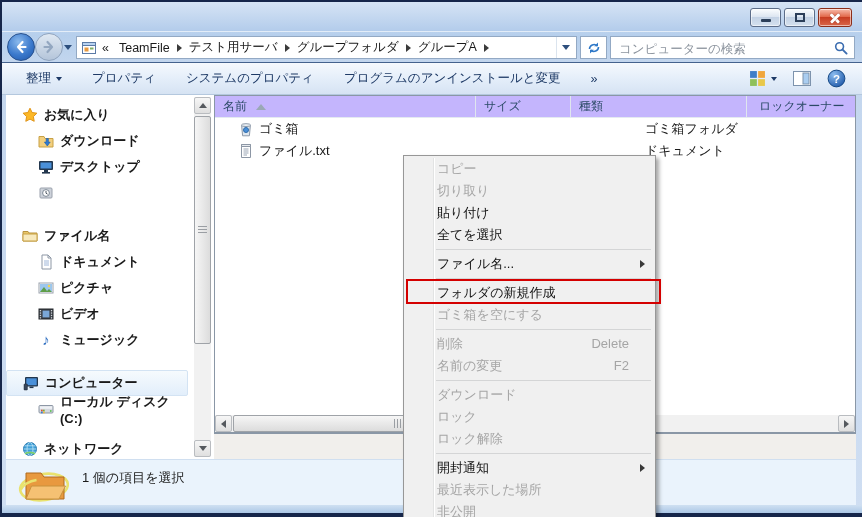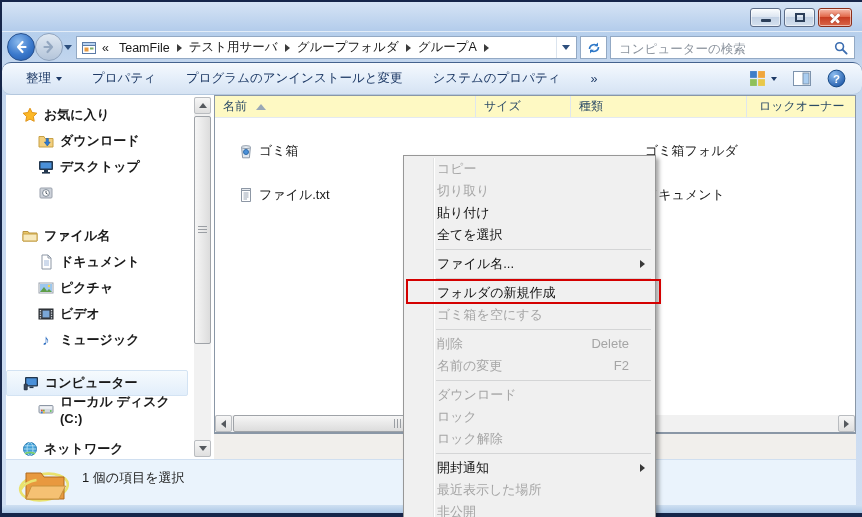--- a/index.html
+++ b/index.html
@@ -44,21 +44,21 @@
   .crumb-ddzone { width:18px; align-self:stretch; border-left:1px solid #dbe4ee; display:flex; align-items:center; justify-content:center; }
   .refresh-btn { left:580px; top:36px; width:27px; height:23px; background:#fff; border:1px solid #93a9c4; display:flex; align-items:center; justify-content:center; }
   .search-box { left:610px; top:36px; width:245px; height:23px; background:#fff; border:1px solid #93a9c4; }
   .search-box input { width:100%; height:100%; border:none; outline:none; padding:2px 26px 0 8px; font:12.5px "Liberation Sans","DejaVu Sans",sans-serif; color:#a21caf; background:transparent; }
   .search-box input::placeholder { color:#8c949e; opacity:1; }
   .search-box svg { position:absolute; right:5px; top:3px; }
 
   
   .toolbar { left:2px; top:62px; right:0; height:33px;
     border-top:1px solid #44628e; border-bottom:1px solid #b4c8de;
-    background:linear-gradient(#f5f9fe,#e3edf9 55%,#d6e3f3); display:flex; align-items:center; padding-left:24px;border-radius:9px; }
+    background:linear-gradient(#f5f9fe,#e3edf9 55%,#d6e3f3); display:flex; align-items:center; padding-left:24px; }
   .tool-item { color:#1e3a66; font-size:12.5px; margin-right:30px; white-space:nowrap; display:flex; align-items:center; gap:5px; cursor:default; }
   .caret-down { width:0; height:0; border-left:3.5px solid transparent; border-right:3.5px solid transparent; border-top:4px solid #1e3a66; }
   .tool-right { position:absolute; right:16px; top:0; height:100%; display:flex; align-items:center; gap:16px; }
 
   
   .sidebar { left:6px; top:95px; width:208px; height:364px; background:#fff; overflow:hidden; }
   .side-scroll { position:absolute; top:2px; right:3px; width:17px; bottom:2px; background:#f1f1f1; }
   .sb-btn { position:absolute; left:0; width:17px; height:17px; background:linear-gradient(#f6f6f6,#dfdfdf); border:1px solid #b9bcc0; border-radius:2px; display:flex; align-items:center; justify-content:center; }
   .sb-up { top:0; } .sb-down { bottom:0; }
   .tri-up { width:0; height:0; border-left:4px solid transparent; border-right:4px solid transparent; border-bottom:5px solid #55595e; }
@@ -69,27 +69,27 @@
   .side-list { padding-top:7px; }
   .side-row { height:26px; display:flex; align-items:center; gap:6px; padding-left:16px; font-size:13px; cursor:default; width:182px;font-weight:bold; }
   .side-row.child { padding-left:32px; }
   .side-row.selected { background:linear-gradient(#f6fafd,#e2eefb); border:1px solid #d3e3f3; border-radius:2px; }
   .side-gap { height:17px; } .side-gap2 { height:14px; }
   .ic16 { width:16px; height:16px; flex:0 0 16px; display:inline-flex; }
   .music-glyph { color:#2f6fc1; font-size:15px; line-height:16px; width:16px; text-align:center; }
 
   
   .filepane { left:214px; top:95px; right:6px; height:338px; background:#fff; border:1px solid #8a97a6; }
-  .fl-header { display:grid; grid-template-columns:261px 95px 176px 1fr; height:22px; border-bottom:1px solid #e4eaf1; background:#fef9c3; }
+  .fl-header { display:grid; grid-template-columns:261px 95px 176px 1fr; height:22px; border-bottom:1px solid #e4eaf1; background:#c4b5fd; }
   .fl-header .hcell { border-right:1px solid #dfe6ee; display:flex; align-items:center; font-size:12px; color:#2b4a66; padding:0 8px; }
   .fl-header .hcell.c-name { padding-left:8px; }
   .fl-header .hcell.c-size { justify-content:flex-start; padding-right:14px; }
   .fl-header .hcell.c-lock { border-right:none; padding-left:12px; }
   .sort-asc { width:0; height:0; border-left:5px solid transparent; border-right:5px solid transparent; border-bottom:6px solid #9aa8b6; margin-left:9px; }
-  .fl-row { display:grid; grid-template-columns:261px 95px 176px 1fr; height:22px; align-items:center; font-size:13px;margin-top:22px; }
+  .fl-row { display:grid; grid-template-columns:261px 95px 176px 1fr; height:22px; align-items:center; font-size:13px; }
   .fl-row .c-name { display:flex; align-items:center; gap:5px; padding-left:23px; }
   .fl-row .c-type { padding-left:74px; white-space:nowrap; }
   .hscroll { position:absolute; left:0; right:0; bottom:0; height:17px; background:#f1f1f1; }
   .hs-btn { position:absolute; top:0; width:17px; height:17px; background:linear-gradient(#f6f6f6,#dfdfdf); border:1px solid #b9bcc0; border-radius:2px; display:flex; align-items:center; justify-content:center; }
   .hs-left { left:0; } .hs-right { right:0; }
   .tri-left { width:0; height:0; border-top:4px solid transparent; border-bottom:4px solid transparent; border-right:5px solid #55595e; }
   .tri-right { width:0; height:0; border-top:4px solid transparent; border-bottom:4px solid transparent; border-left:5px solid #55595e; }
   .hs-thumb { position:absolute; left:18px; top:0; width:330px; height:17px; background:linear-gradient(#f6f6f6,#dcdcdc); border:1px solid #9fa3a8; border-radius:2px; }
   .hs-thumb:after { content:""; position:absolute; top:3px; bottom:3px; left:50%; width:8px; margin-left:-4px;
     background:repeating-linear-gradient(90deg,#9a9ea3 0 1px,transparent 1px 3px); }
@@ -183,22 +183,22 @@
     <path d="M9.6 9.6l4 4" stroke="#3b6db0" stroke-width="1.9" stroke-linecap="round"></path>
   </svg>
 </div>
 
 <div class="abs toolbar">
   <span class="tool-item">
       <span>整理</span>
       <span class="caret-down"></span>
     </span>
   <span class="tool-item">プロパティ</span>
+  <span class="tool-item">システムのプロパティ</span>
   <span class="tool-item">プログラムのアンインストールと変更</span>
-  <span class="tool-item">システムのプロパティ</span>
   <span class="tool-item">»</span>
   <span class="tool-right">
     <span style="display:flex;align-items:center;gap:5px;">
       <svg width="17" height="17" viewBox="0 0 16 16">
         <rect x="1" y="1" width="6.4" height="6.4" fill="#3f7ec8"></rect>
           <rect x="8.6" y="1" width="6.4" height="6.4" fill="#f0a63c"></rect>
         <rect x="1" y="8.6" width="6.4" height="6.4" fill="#8fc05a"></rect>
           <rect x="8.6" y="8.6" width="6.4" height="6.4" fill="#e8c84a"></rect>
       </svg>
       <span class="caret-down"></span>

